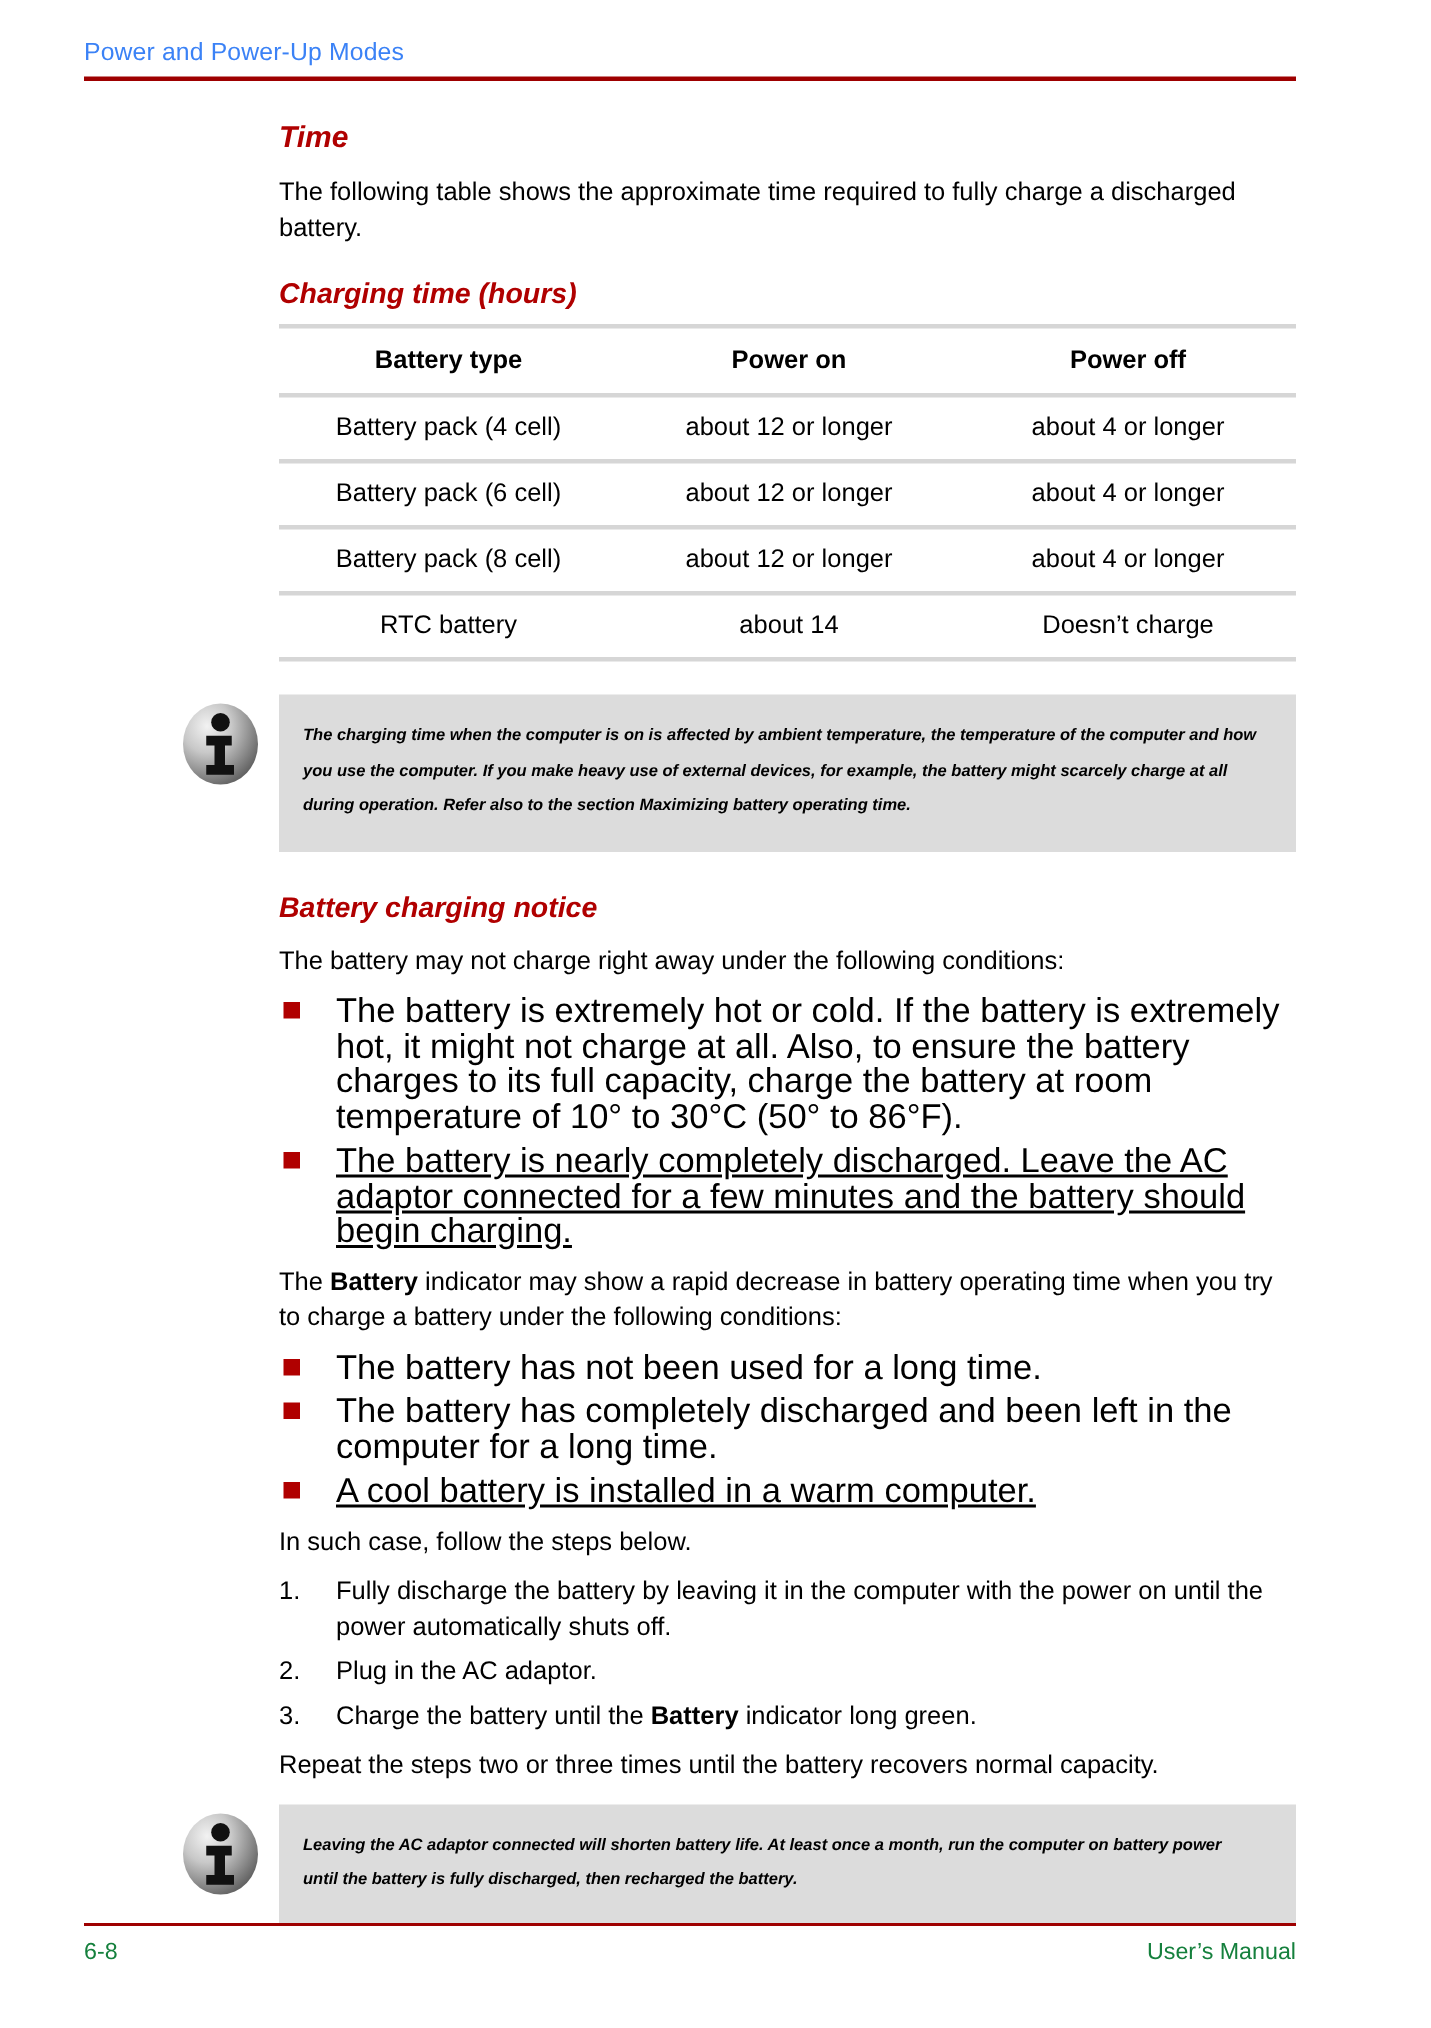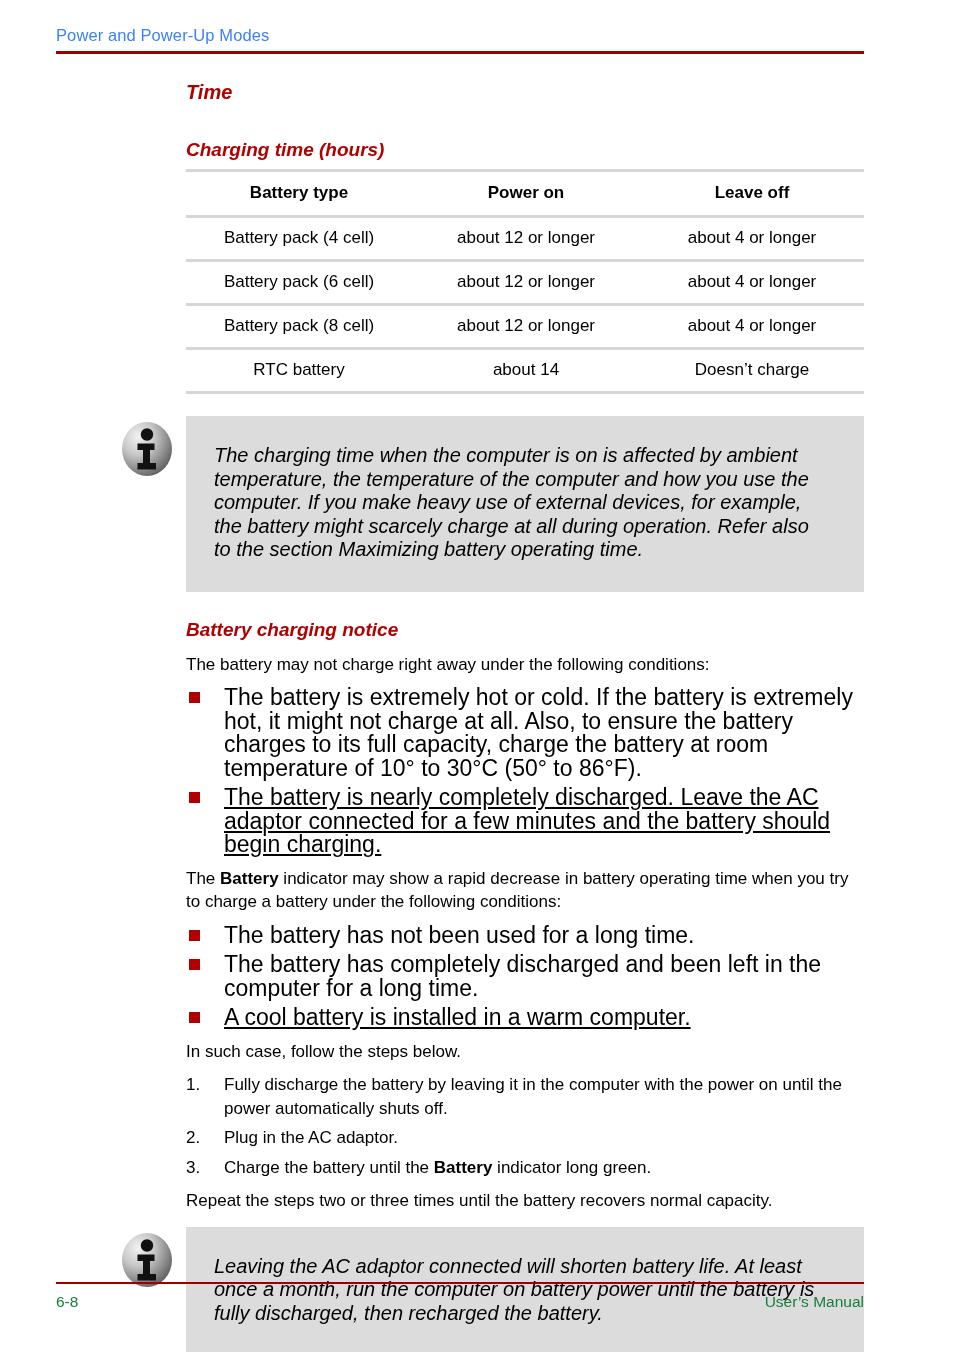--- a/index.html
+++ b/index.html
@@ -126,24 +126,25 @@
     width: 58px;
     height: 58px;
   }
   .note-box {
     background: #DCDCDC;
     width: 678px;
     box-sizing: border-box;
     padding: 12px 20px 14px 12px;
   }
   .note-text {
-    font-size: 20px;
+    font-size: 11px;
     font-style: italic;
     line-height: 23.5px;
-    margin: 16px;
+    margin: 4px;
+    font-weight: bold;
   }
 
   
   ul.bullets, ol.steps {
     list-style: none;
     margin: 0;
     padding: 0;
   }
   li.bullet {
     position: relative;
@@ -210,41 +211,42 @@
 
   <div class="header">
     <div class="header-title">Power and Power-Up Modes</div>
     <div class="header-rule"></div>
   </div>
 
   <div class="content">
 
     <h2 class="sec">Time</h2>
     <div class="sp-12"></div>
+    <p class="body">The following table shows the approximate time required to fully charge a discharged battery.</p>
 
     <div class="sp-22"></div>
     <h3 class="sub">Charging time (hours)</h3>
     <div class="sp-8"></div>
 
     <table class="charge">
       <colgroup>
         <col class="col-1">
           <col class="col-2">
           <col class="col-3">
       </colgroup>
       <thead>
         <tr class="rule-row">
           <td colspan="3">
               <div class="hrule"></div>
             </td>
         </tr>
         <tr>
           <th class="head-cell">Battery type</th>
           <th class="head-cell">Power on</th>
-          <th class="head-cell">Leave off</th>
+          <th class="head-cell">Power off</th>
         </tr>
       </thead>
       <tbody>
         <tr class="rule-row">
           <td colspan="3">
               <div class="hrule"></div>
             </td>
         </tr>
         <tr>
           <td class="data-cell">Battery pack (4 cell)</td>

